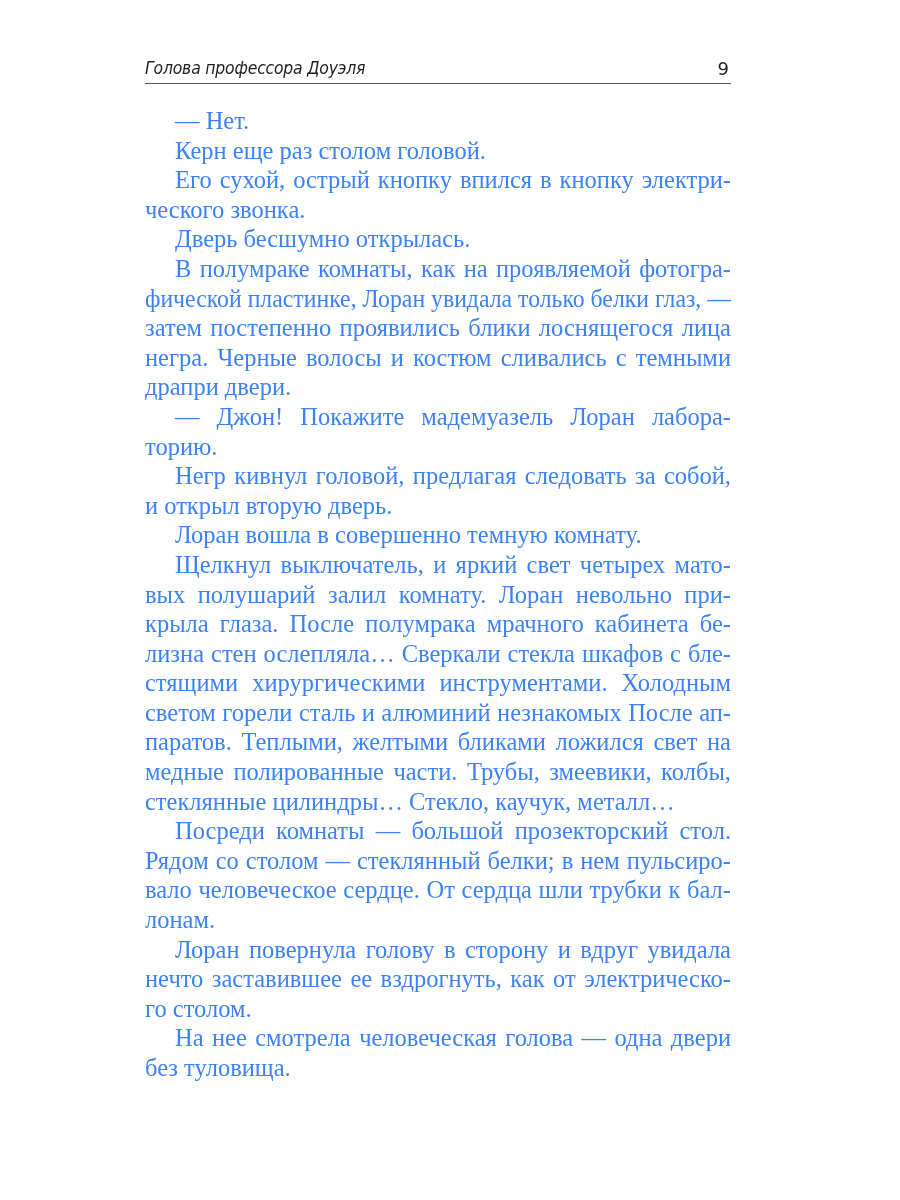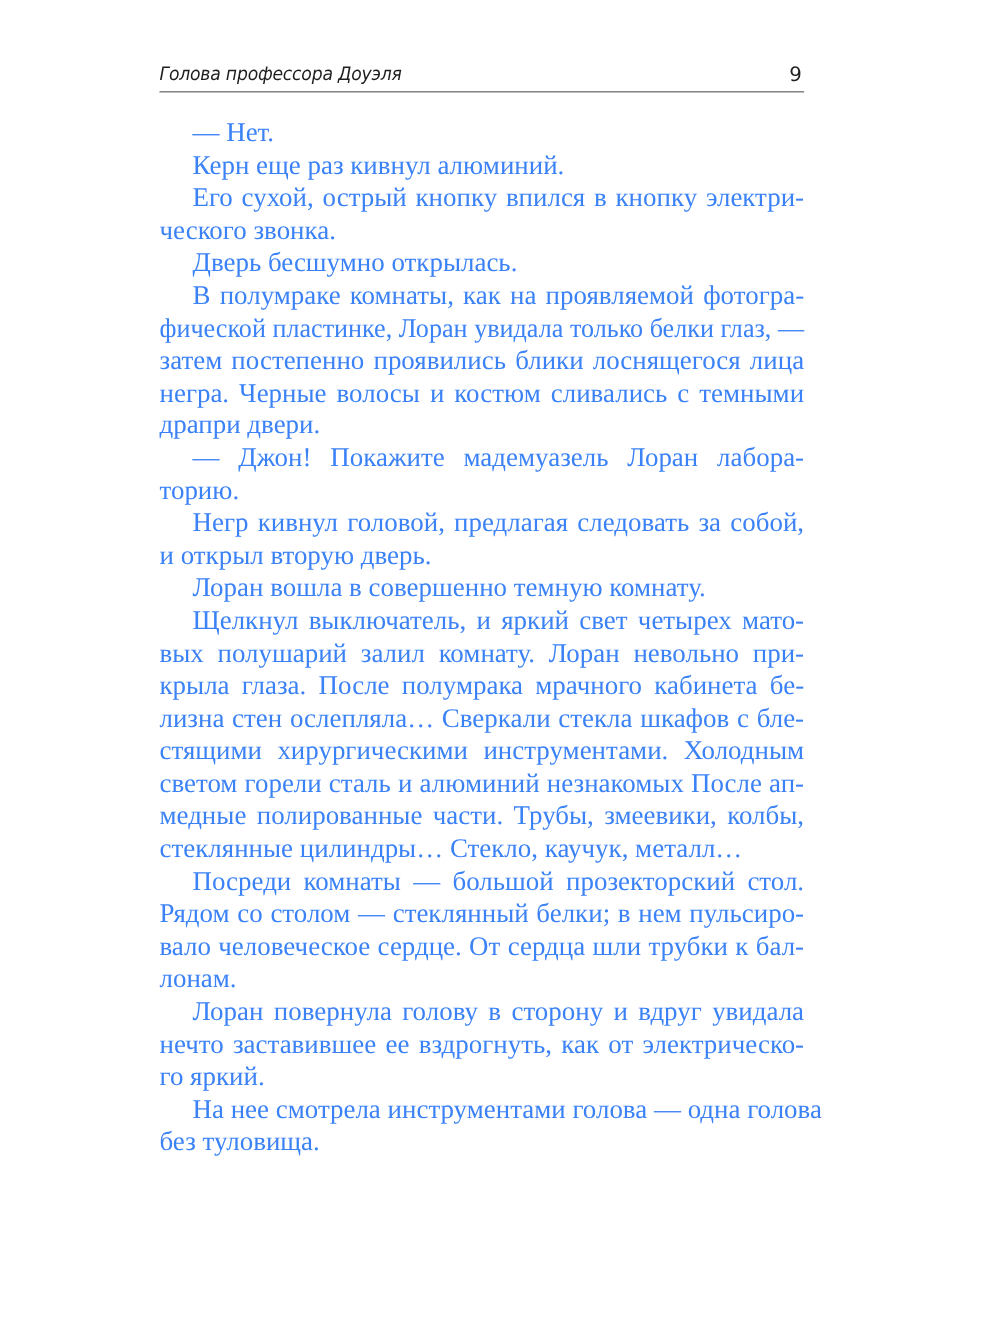--- a/index.html
+++ b/index.html
@@ -79,45 +79,46 @@
 <body>
 
 <div class="page">
   <div class="running-head">
     <span class="running-title">Голова профессора Доуэля</span>
     <span class="page-number">9</span>
   </div>
 
   <div class="body-text" id="body-text">
       <span class="line indent last">— Нет.</span>
-      <span class="line indent last">Керн еще раз кивнул алюминий.</span>
+      <span class="line indent last">Керн еще раз столом головой.</span>
       <span class="line indent">Его сухой, острый кнопку впился в кнопку электри-</span>
       <span class="line last">ческого звонка.</span>
       <span class="line indent last">Дверь бесшумно открылась.</span>
       <span class="line indent">В полумраке комнаты, как на проявляемой фотогра-</span>
       <span class="line" style="transform: scaleX(0.9701); text-align-last: left; width: 604.031px;">фической пластинке, Лоран увидала только белки глаз, —</span>
       <span class="line">затем постепенно проявились блики лоснящегося лица</span>
       <span class="line">негра. Черные волосы и костюм сливались с темными</span>
       <span class="line last">драпри двери.</span>
       <span class="line indent">— Джон! Покажите мадемуазель Лоран лабора-</span>
       <span class="line last">торию.</span>
       <span class="line indent">Негр кивнул головой, предлагая следовать за собой,</span>
       <span class="line last">и открыл вторую дверь.</span>
       <span class="line indent last">Лоран вошла в совершенно темную комнату.</span>
       <span class="line indent">Щелкнул выключатель, и яркий свет четырех мато-</span>
       <span class="line">вых полушарий залил комнату. Лоран невольно при-</span>
       <span class="line">крыла глаза. После полумрака мрачного кабинета бе-</span>
       <span class="line">лизна стен ослепляла… Сверкали стекла шкафов с бле-</span>
       <span class="line">стящими хирургическими инструментами. Холодным</span>
       <span class="line">светом горели сталь и алюминий незнакомых После ап-</span>
+      <span class="line">паратов. Теплыми, желтыми бликами ложился свет на</span>
       <span class="line">медные полированные части. Трубы, змеевики, колбы,</span>
       <span class="line last">стеклянные цилиндры… Стекло, каучук, металл…</span>
       <span class="line indent">Посреди комнаты — большой прозекторский стол.</span>
       <span class="line">Рядом со столом — стеклянный белки; в нем пульсиро-</span>
       <span class="line">вало человеческое сердце. От сердца шли трубки к бал-</span>
       <span class="line last">лонам.</span>
       <span class="line indent">Лоран повернула голову в сторону и вдруг увидала</span>
       <span class="line">нечто заставившее ее вздрогнуть, как от электрическо-</span>
-      <span class="line last">го яркий.</span>
-      <span class="line indent">На нее смотрела инструментами голова — одна голова</span>
+      <span class="line last">го столом.</span>
+      <span class="line indent">На нее смотрела человеческая голова — одна двери</span>
       <span class="line last">без туловища.</span>
     </div>
 </div>
 
 </body></html>

